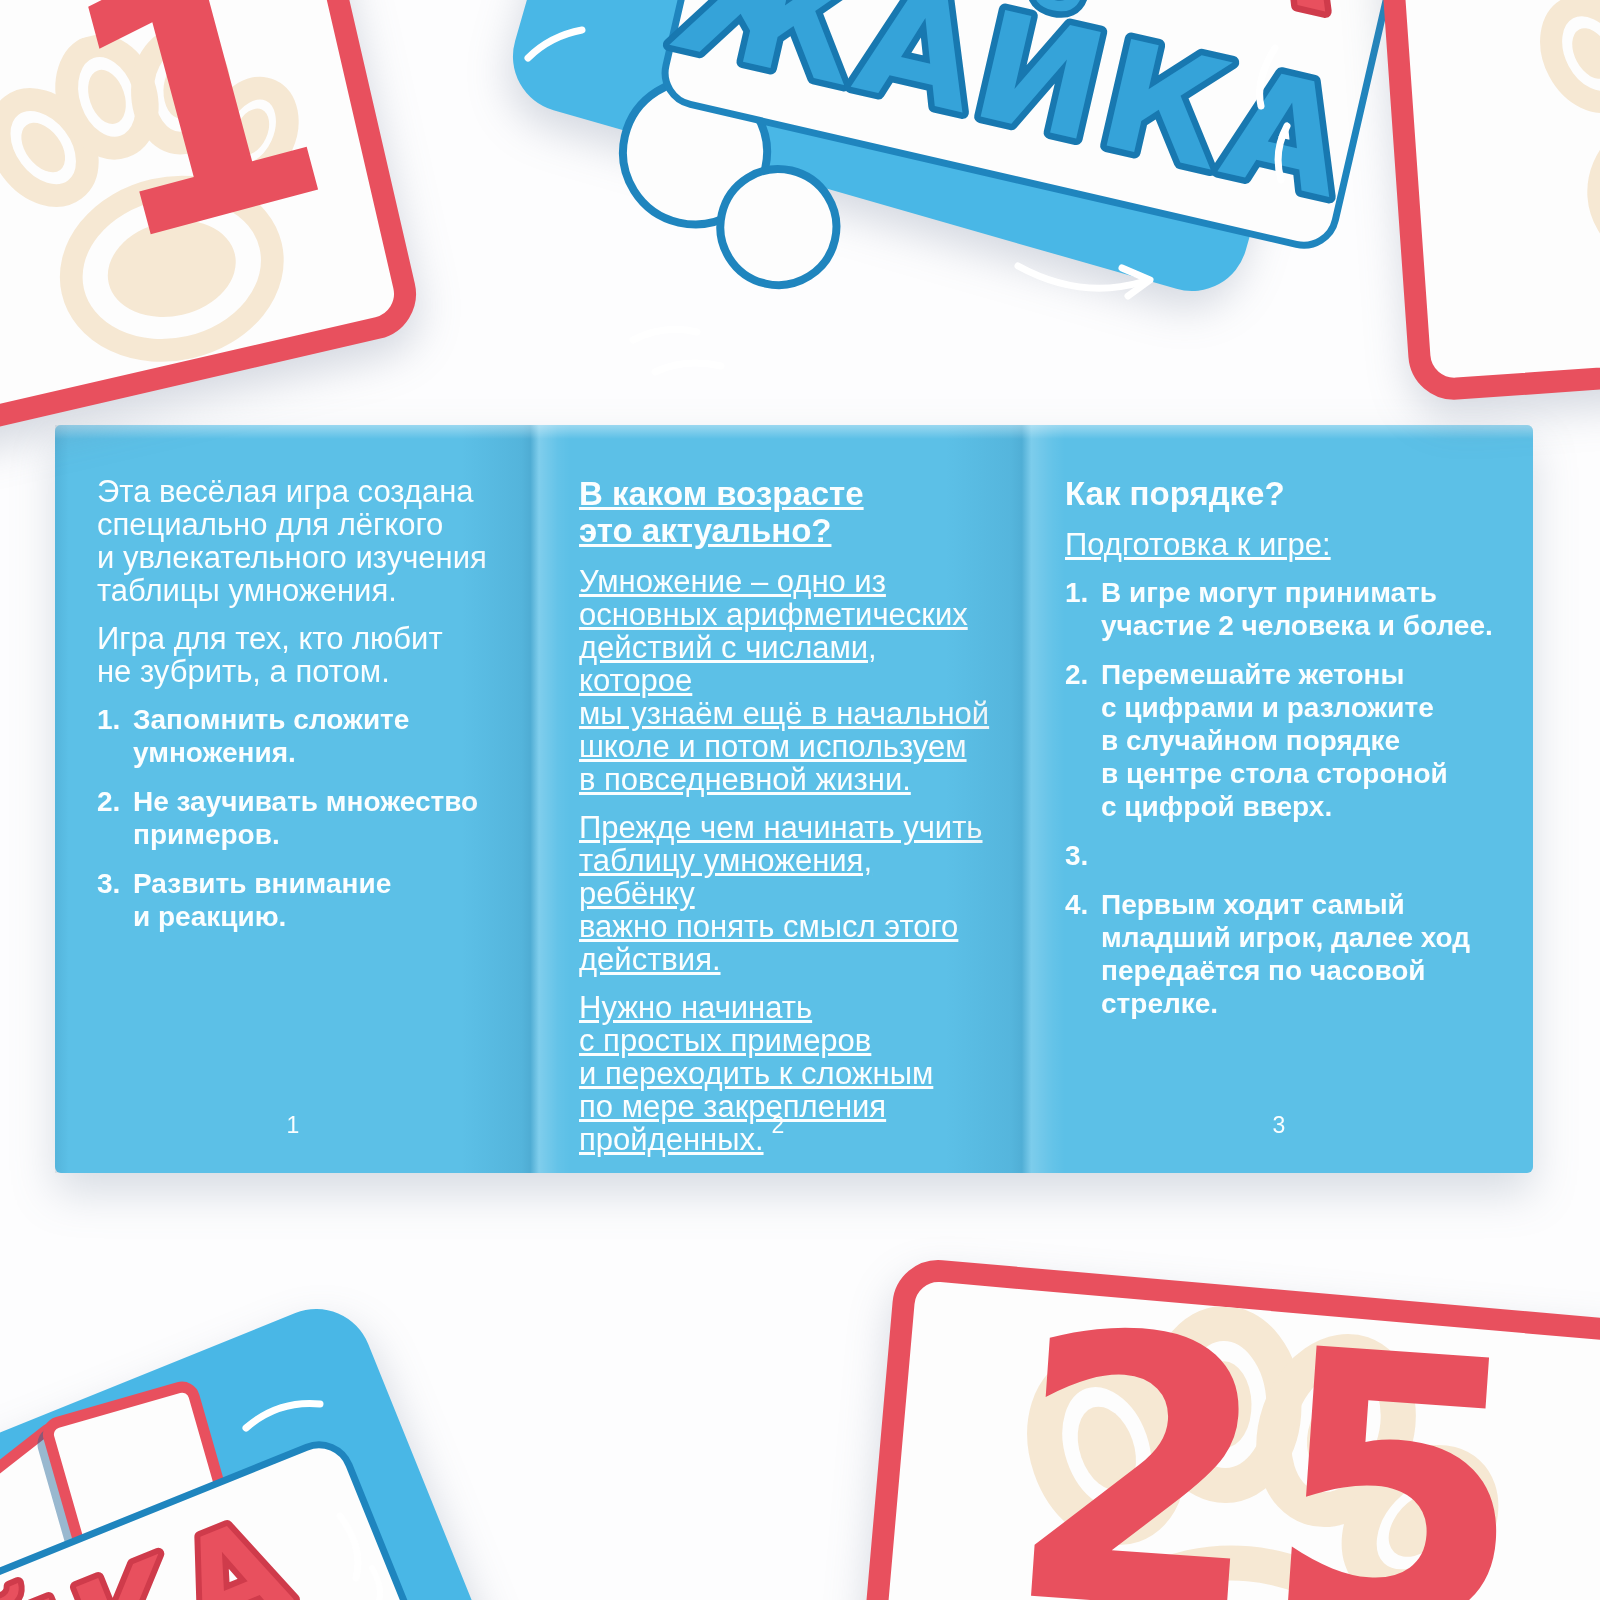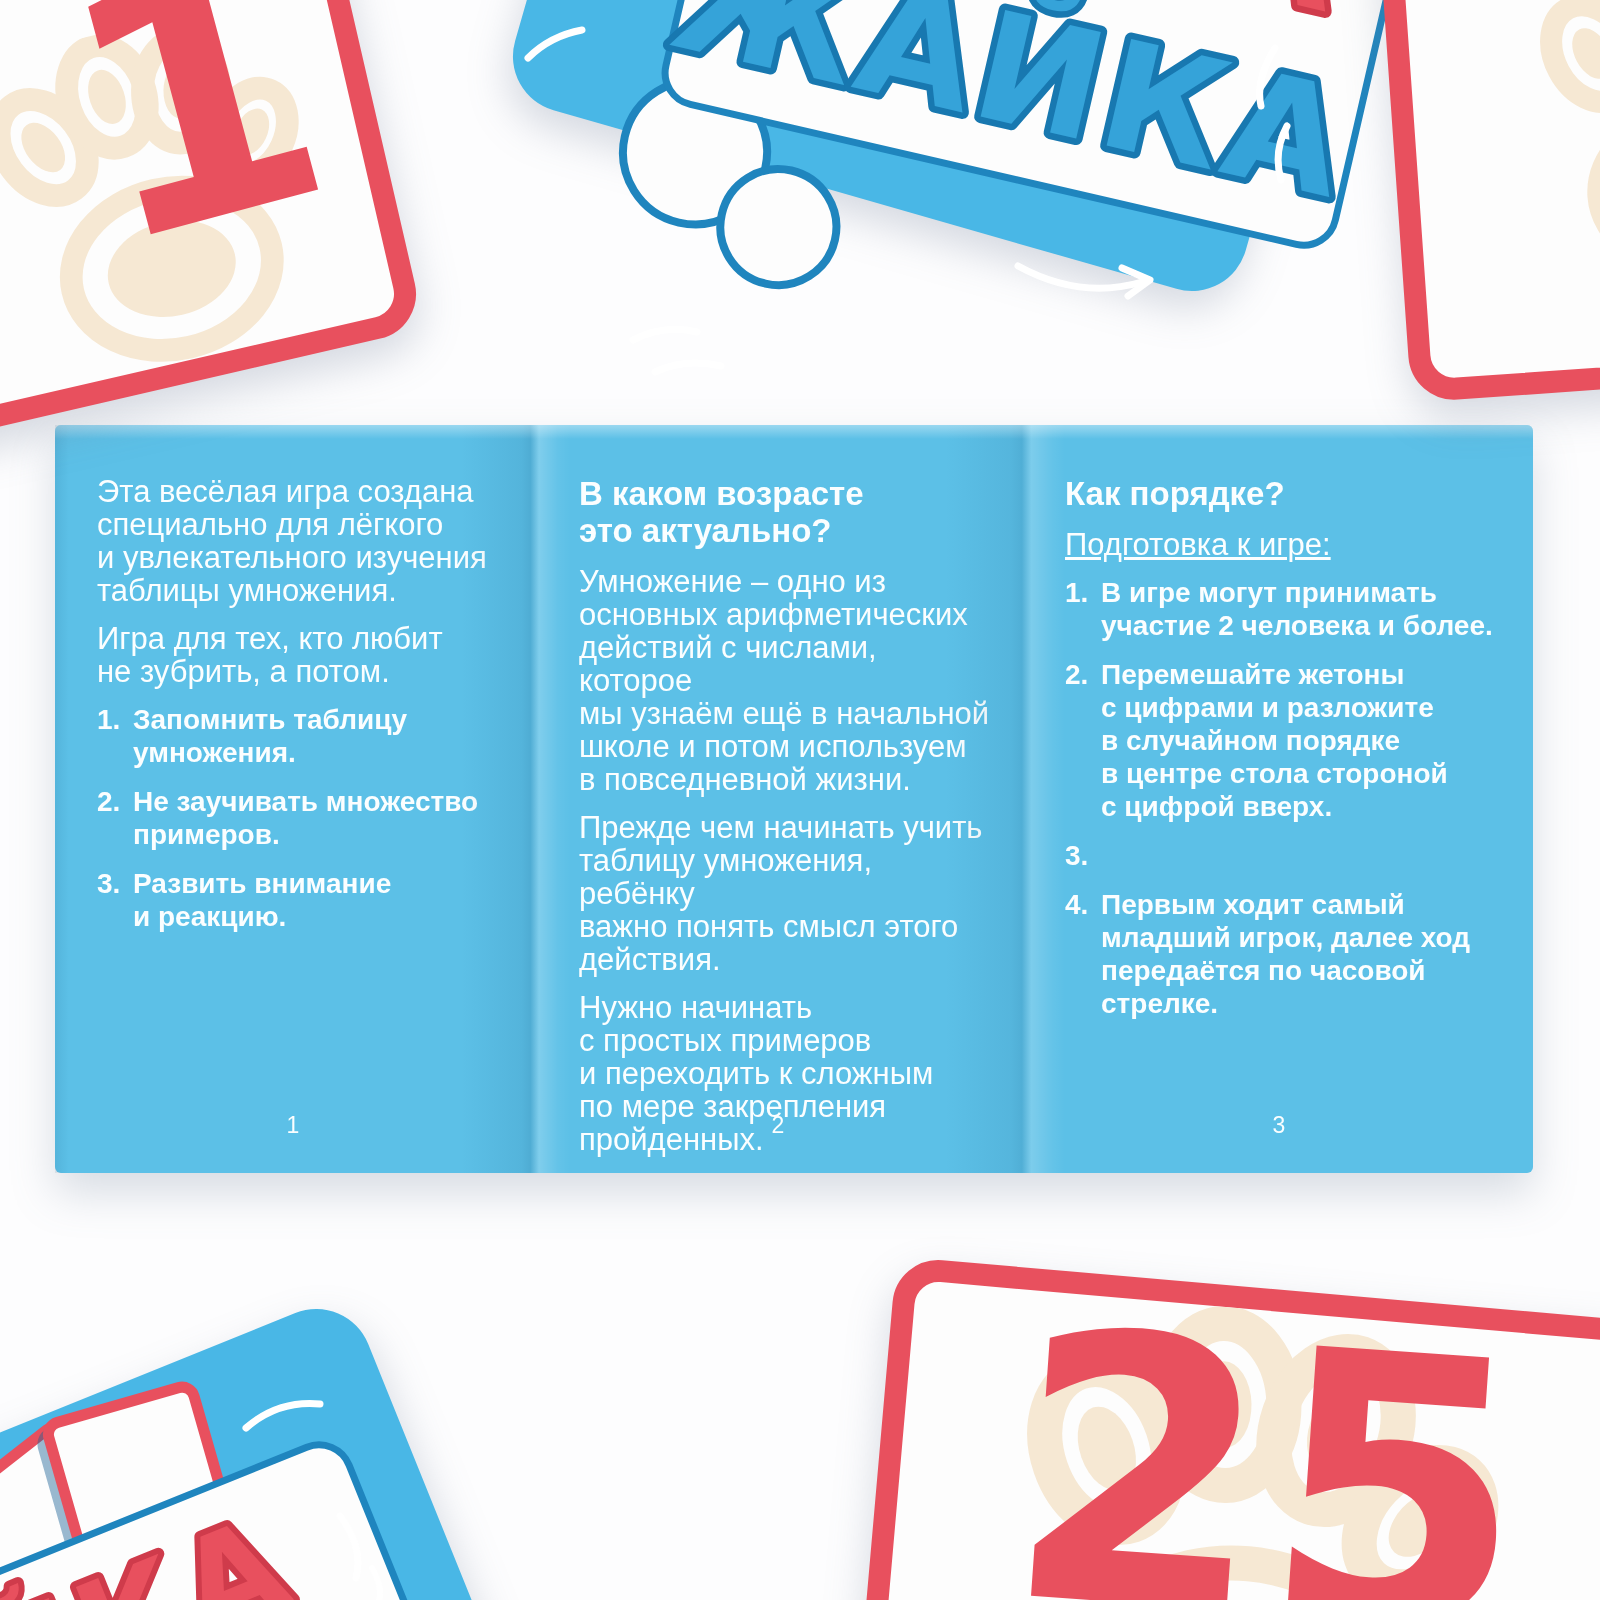--- a/index.html
+++ b/index.html
@@ -37,21 +37,21 @@
   #foldA { left:406px; width:110px;
     background:linear-gradient(90deg, rgba(15,75,115,0) 0%, rgba(15,75,115,.10) 55%,
       rgba(15,75,115,.17) 63%, rgba(255,255,255,.22) 71%, rgba(255,255,255,.05) 88%, rgba(255,255,255,0) 100%);}
   #foldB { left:890px; width:120px;
     background:linear-gradient(90deg, rgba(15,75,115,0) 0%, rgba(15,75,115,.09) 55%,
       rgba(15,75,115,.15) 64%, rgba(255,255,255,.20) 72%, rgba(255,255,255,.05) 90%, rgba(255,255,255,0) 100%);}
   #foldEdge { left:0; width:14px;
     background:linear-gradient(90deg, rgba(15,75,115,.10), rgba(15,75,115,0)); }
   .panel { position:relative; box-sizing:border-box; color:#fbfeff; }
   .panel-1 { width:476px; padding:50px 34px 0 42px; }
-  .panel-2 { width:494px; padding:50px 30px 0 48px; }
+  .panel-2 { width:494px; padding:50px 30px 0 48px;text-decoration:underline; }
   .panel-3 { width:508px; padding:50px 30px 0 40px; }
   .panel p { margin:0 0 15px 0; font-size:31px; line-height:33px; white-space:pre-line; }
   .panel h2 { margin:30px 0 16px 0; font-size:33px; line-height:37px; white-space:pre-line; }
   .panel-2 h2, .panel-3 h2 { margin-top:0; }
   .sub { font-size:28px; line-height:33px; margin:0 0 18px 0;text-decoration:underline; }
   .oli { display:flex; margin:0 0 16px 0; font-size:28px; line-height:33px; }
   .oli .num { font-weight:bold; flex:none; width:36px; }
   .oli .itext { white-space:pre-line;font-weight:bold; }
   .pageno {
     position:absolute; bottom:34px; left:0; right:0; text-align:center;
@@ -96,21 +96,21 @@
   <div id="booklet">
     <div class="panel panel-1">
       <p>Эта весёлая игра создана
 специально для лёгкого
 и увлекательного изучения
 таблицы умножения.</p>
       <p>Игра для тех, кто любит
 не зубрить, а потом.</p>
       <div class="oli">
         <span class="num">1.</span>
-        <span class="itext">Запомнить таблицу
+        <span class="itext">Запомнить сложите
 умножения.</span>
       </div>
       <div class="oli">
         <span class="num">2.</span>
         <span class="itext">Не заучивать множество
 примеров.</span>
       </div>
       <div class="oli">
         <span class="num">3.</span>
         <span class="itext">Развить внимание

